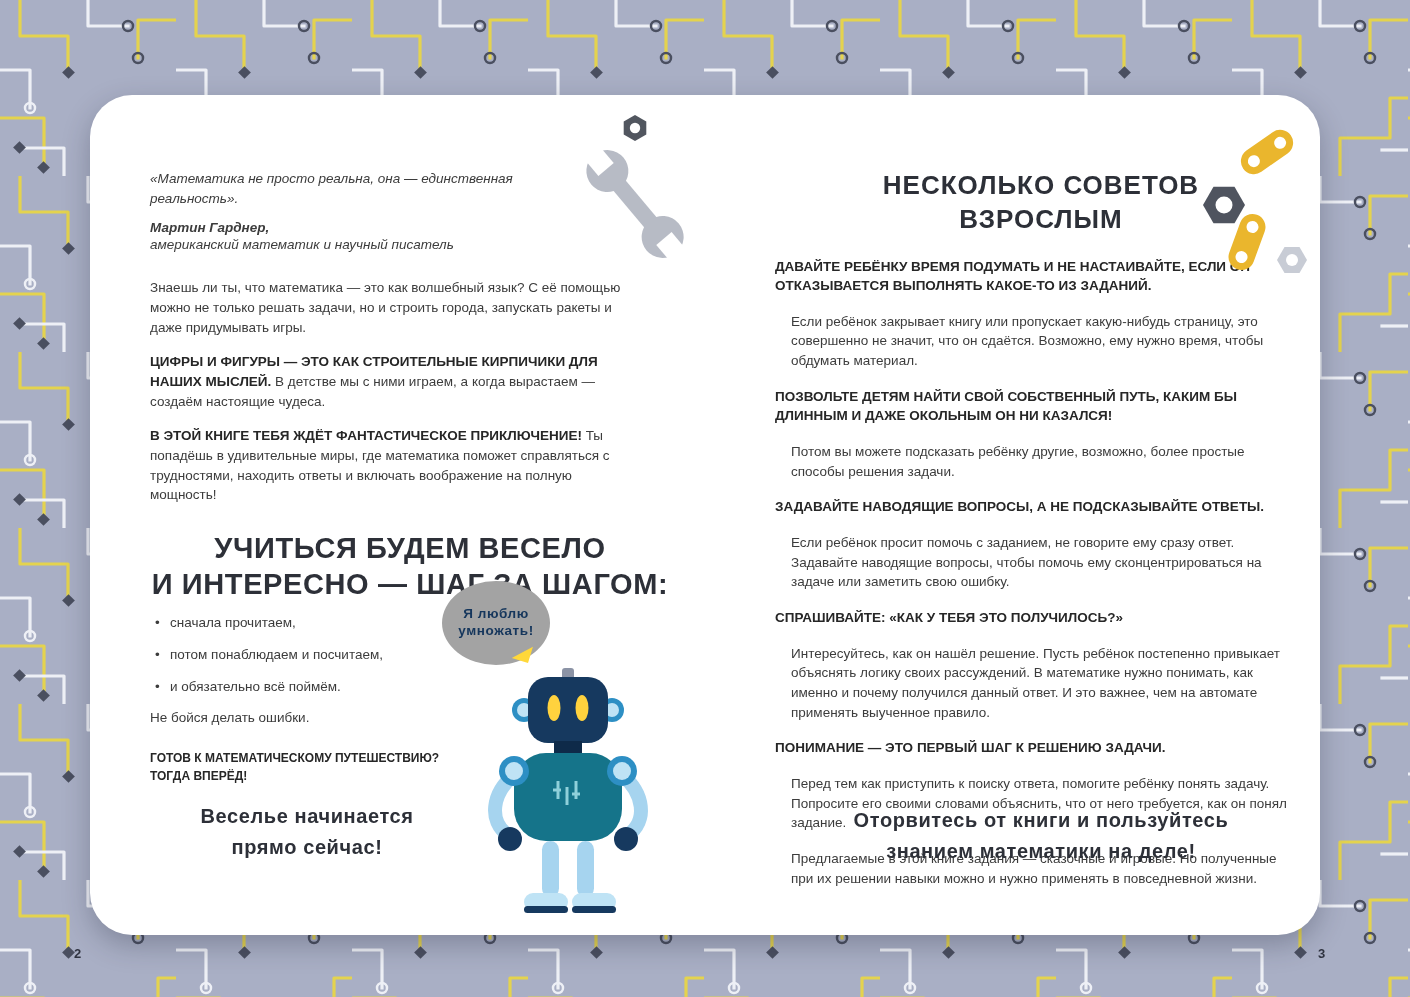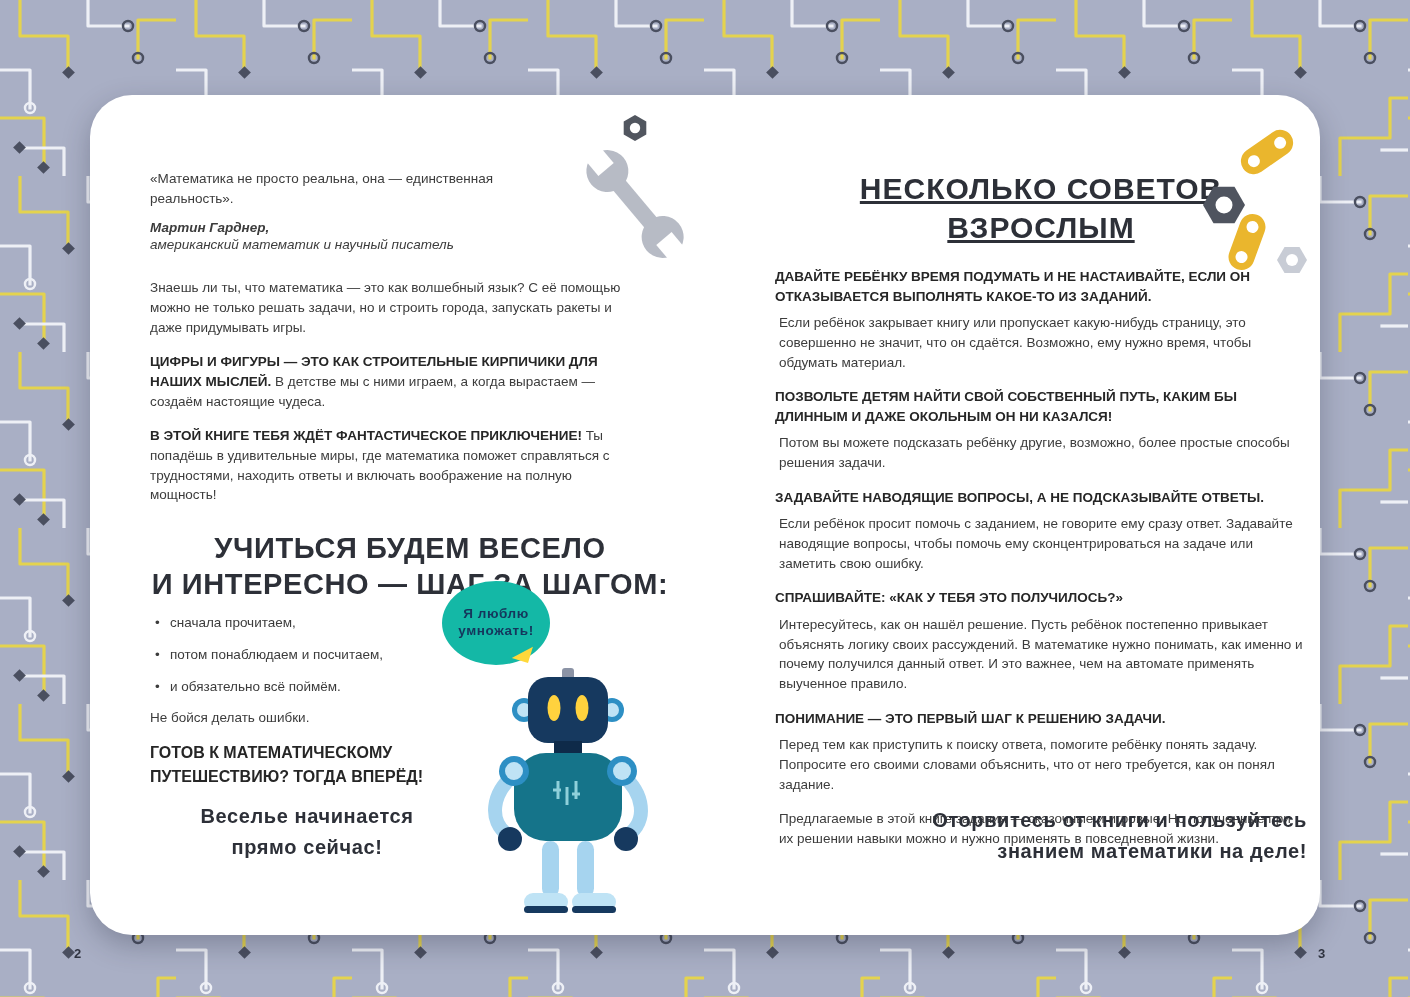--- a/index.html
+++ b/index.html
@@ -21,65 +21,65 @@
 
   .card{
     position:absolute;z-index:1;
     left:90px;top:95px;width:1230px;height:840px;
     background:#ffffff;border-radius:42px;
     box-shadow:0 10px 28px rgba(30,34,50,.28);
   }
 
   
   .col-left{position:absolute;left:60px;top:58px;width:480px;}
-  .quote{font-size:13.5px;line-height:1.45;width:400px;margin:16px 0 0;}
+  .quote{font-style:italic;font-size:13.5px;line-height:1.45;width:400px;margin:16px 0 0;}
   .quote-author{font-weight:bold;font-style:italic;font-size:13.5px;margin:12px 0 0;}
   .quote-desc{font-style:italic;font-size:13.5px;margin:2px 0 0;}
   .body-p{font-size:13.5px;line-height:1.46;margin:15px 0 0;width:478px;}
   .intro{margin-top:26px;}
   .lead{font-weight:bold;color:#262626;}
   .display{font-weight:bold;color:#2d3038;letter-spacing:.6px;}
   .heading-left{
     font-size:29px;line-height:1.22;text-align:center;
     width:530px;margin:26px 0 3px -5px;
   }
   .bullets{list-style:none;margin:4px 0 0;padding:0 0 0 20px;}
   .bullets li{position:relative;font-size:13.5px;line-height:1.4;margin:12px 0 13px;}
   .bullets li::before{content:"•";position:absolute;left:-15px;top:0;color:#3c3c3c;}
   .note{font-size:13.5px;margin:6px 0 0;}
-  .cta{font-size:16px;line-height:1.5;font-weight:bold;color:#262626;margin:16px 0 0;width:300px;}
+  .cta{font-size:12px;line-height:1.5;font-weight:bold;color:#262626;margin:24px 0 0;width:300px;}
   .footer-display-left{
     position:absolute;left:47px;top:706px;width:340px;
     text-align:center;font-size:20px;line-height:1.55;
   }
   
   .bubble{
     position:absolute;left:352px;top:486px;width:108px;height:84px;
-    background:#14b8a6;border-radius:50%;
+    background:#a3a3a3;border-radius:50%;
     display:flex;align-items:center;justify-content:center;
     text-align:center;font-weight:bold;font-size:13.5px;line-height:1.25;
     color:#15365c;padding:4px;box-sizing:border-box;
   }
   .bubble::after{
     content:"";position:absolute;right:10px;bottom:-10px;
     width:0;height:0;border:12px solid transparent;
     border-top-color:#ffd83a;transform:rotate(-28deg);
   }
   .robot{position:absolute;left:378px;top:568px;}
   .wrench{position:absolute;left:470px;top:18px;}
 
   
   .col-right{position:absolute;left:685px;top:68px;width:532px;}
-  .heading-right{font-size:30px;line-height:1.3;text-align:center;letter-spacing:1px;margin:6px 0 20px;text-decoration:underline;}
+  .heading-right{font-size:26px;line-height:1.3;text-align:center;letter-spacing:1px;margin:6px 0 20px;}
   .tip-title{font-size:13.5px;font-weight:bold;color:#262626;line-height:1.45;margin:15px 0 7px;}
-  .tip-body{font-size:13.5px;line-height:1.46;margin:4px;}
+  .tip-body{font-size:13.5px;line-height:1.46;margin:16px;}
   .closing{margin-top:15px;}
   .footer-display-right{
     position:absolute;left:685px;top:710px;width:532px;
-    text-align:right;font-size:20px;line-height:1.55;
+    text-align:center;font-size:20px;line-height:1.55;
   }
   .right-icons{position:absolute;left:1092px;top:22px;}
 </style>
 </head>
 <body>
 
 <div class="stage">
 
   <svg class="bg" width="1410" height="997" aria-hidden="true">
     <defs>

